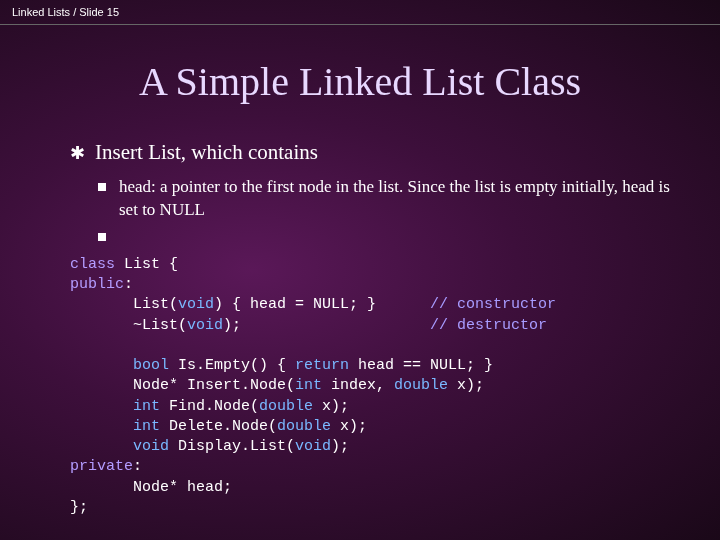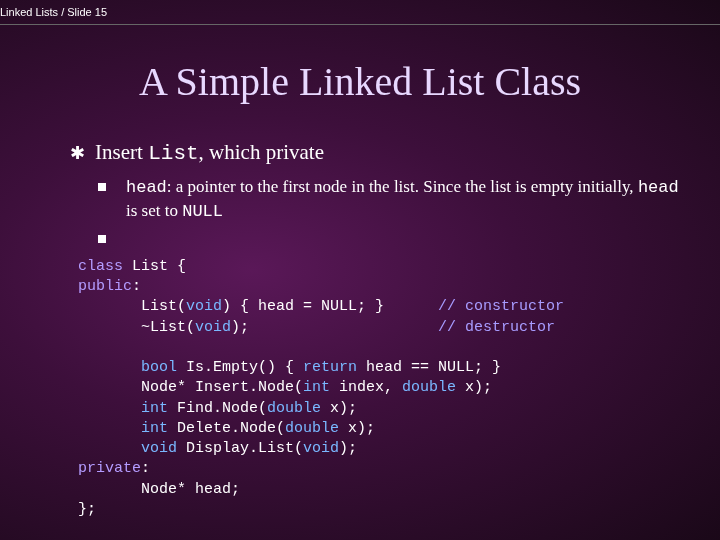--- a/index.html
+++ b/index.html
@@ -6,21 +6,21 @@
   html, body { width: 720px; height: 540px; overflow: hidden; }
   body {
     background: radial-gradient(ellipse at 35% 50%, #5a1858 0%, #3d0f3b 40%, #1a0818 100%);
     font-family: "Times New Roman", serif;
     color: #fff;
     position: relative;
   }
   .header {
     position: absolute;
     top: 6px;
-    left: 0;
+    left: 12px;
     font-family: Arial, sans-serif;
     font-size: 11px;
     color: #fff;
   }
   .hr {
     position: absolute;
     top: 24px;
     left: 0;
     width: 720px;
     height: 1px;
@@ -50,64 +50,63 @@
     margin-bottom: 10px;
   }
   .star {
     font-size: 18px;
     line-height: 26px;
     color: #fff;
   }
   .item2 {
     display: flex;
     align-items: flex-start;
-    gap: 20px;
+    gap: 13px;
     font-size: 17px;
     margin-left: 28px;
     margin-bottom: 4px;
     line-height: 1.35;
   }
   .sq {
     width: 8px;
     height: 8px;
     background: #fff;
     flex-shrink: 0;
     margin-top: 7px;
   }
   .mono {
-    font-family: Liberation Mono, monospace;
+    font-family: Liberation Serif, serif;
   }
   .code {
     font-family: "Courier New", monospace;
     font-size: 15px;
     line-height: 1.35;
     margin-top: 14px;
     white-space: pre;
     color: #fff;
-    margin-left: 8px;
   }
   .kw1 { color: #b49cff; } 
   .kw2 { color: #7ab8ff; } 
   .cmt { color: #a89cff; }
   .kw3 { color: #7ab8ff; } 
   .kw4 { color: #7ab8ff; } 
 </style>
 </head>
 <body>
 
 <div class="header">Linked Lists / Slide 15</div>
 <div class="hr"></div>
 <div class="title">A Simple Linked List Class</div>
 
 <div class="body">
 
   <div class="item1">
     <span class="star">✱</span>
     <span>
-      <span>Insert </span><span class="mono">List</span><span>, which private</span>
+      <span>Insert </span><span class="mono">List</span><span>, which contains</span>
     </span>
   </div>
 
   <div class="item2">
     <span class="sq"></span>
     <span>
       <span class="mono">head</span><span>: a pointer to the first node in the list. Since the list is empty initially, </span><span class="mono">head</span><span> is set to </span><span class="mono">NULL</span>
     </span>
   </div>
 

